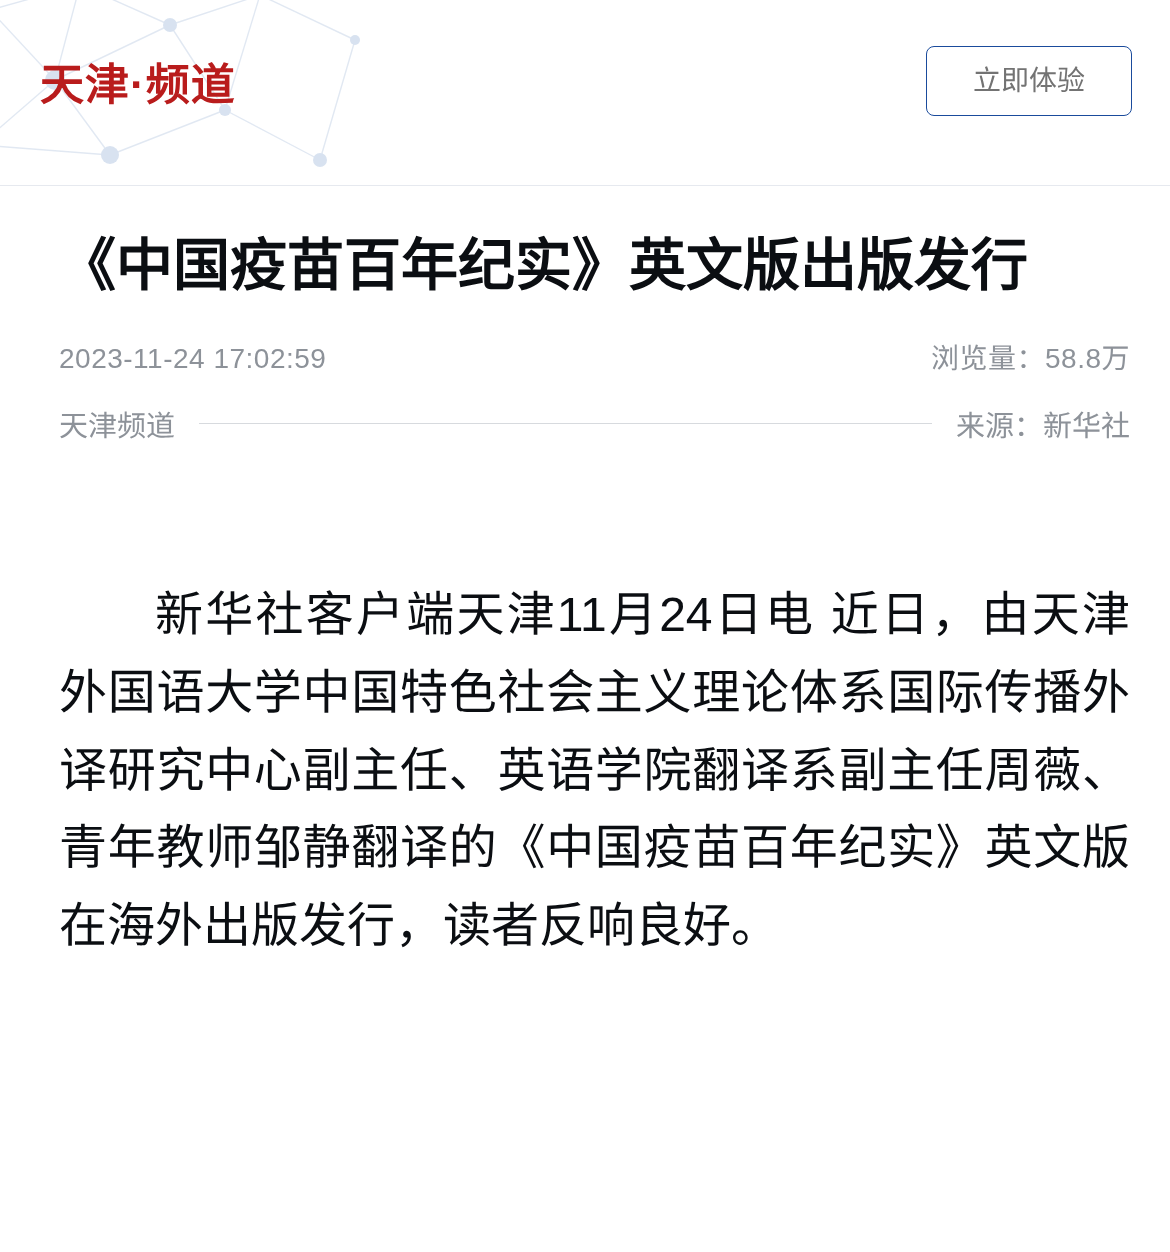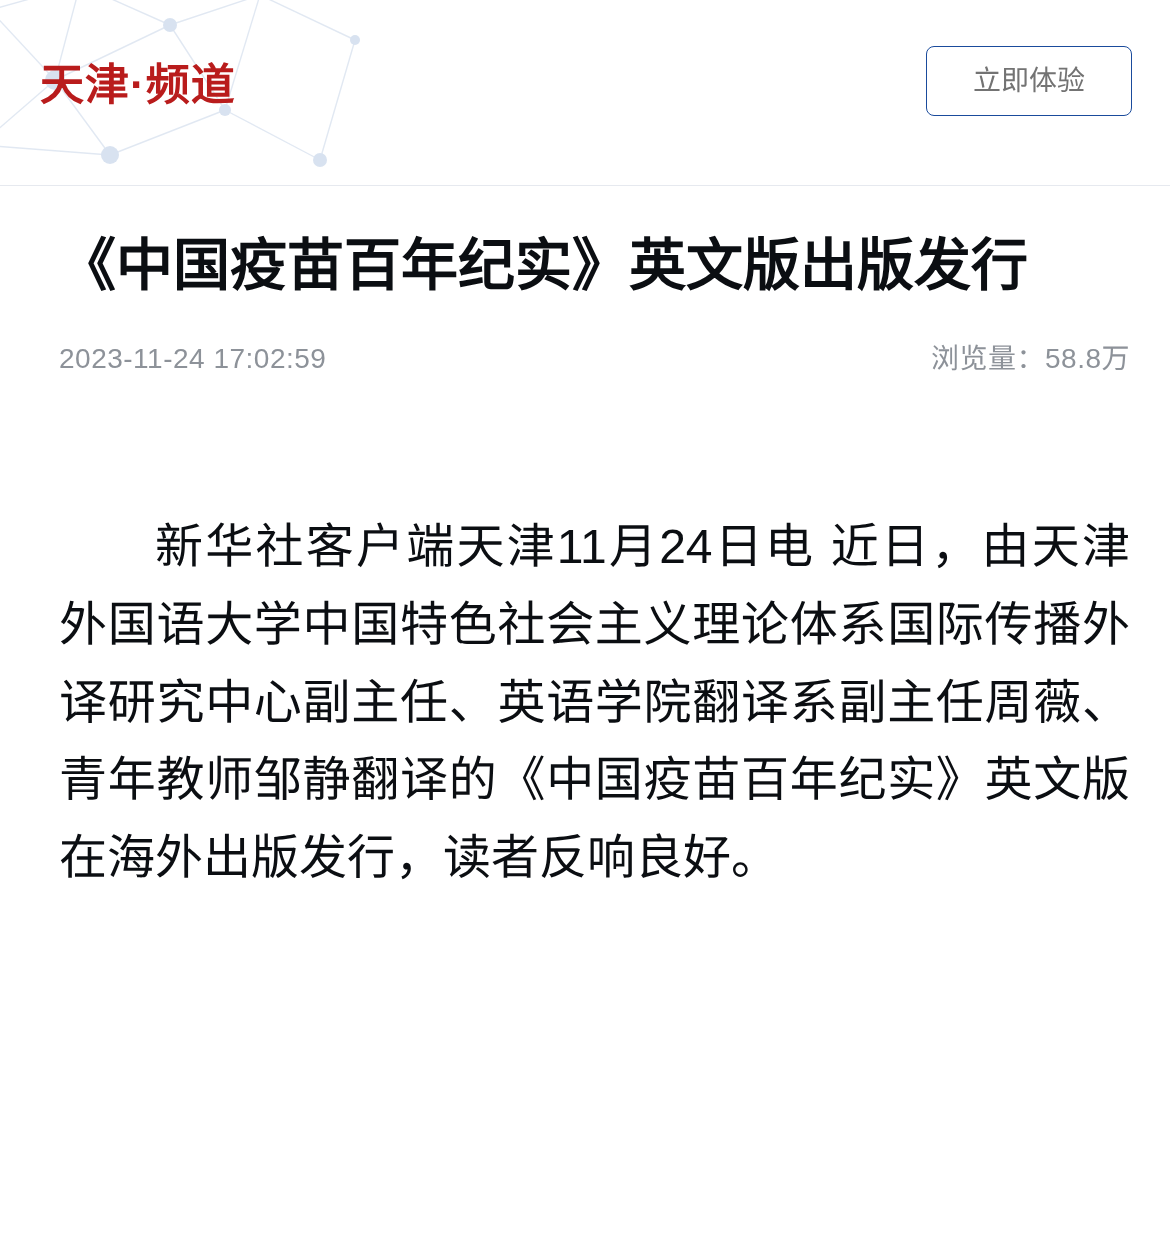--- a/index.html
+++ b/index.html
@@ -167,18 +167,25 @@
 
   <h1 class="title">《中国疫苗百年纪实》英文版出版发行</h1>
 
   <div class="meta-row">
     <span class="meta-date">2023-11-24 17:02:59</span>
     <span class="meta-views">
       <span>浏览量：</span><span>58.8万</span>
     </span>
   </div>
 
+  <div class="meta-row2">
+    <span class="meta-channel">天津频道</span>
+    <span class="meta-rule"></span>
+    <span class="meta-source">
+      <span>来源：</span><span>新华社</span>
+    </span>
+  </div>
 
   <div class="body-text">
     <p>新华社客户端天津11月24日电 近日，由天津外国语大学中国特色社会主义理论体系国际传播外译研究中心副主任、英语学院翻译系副主任周薇、青年教师邹静翻译的《中国疫苗百年纪实》英文版在海外出版发行，读者反响良好。</p>
   </div>
 
 </div>
 
 </body></html>

